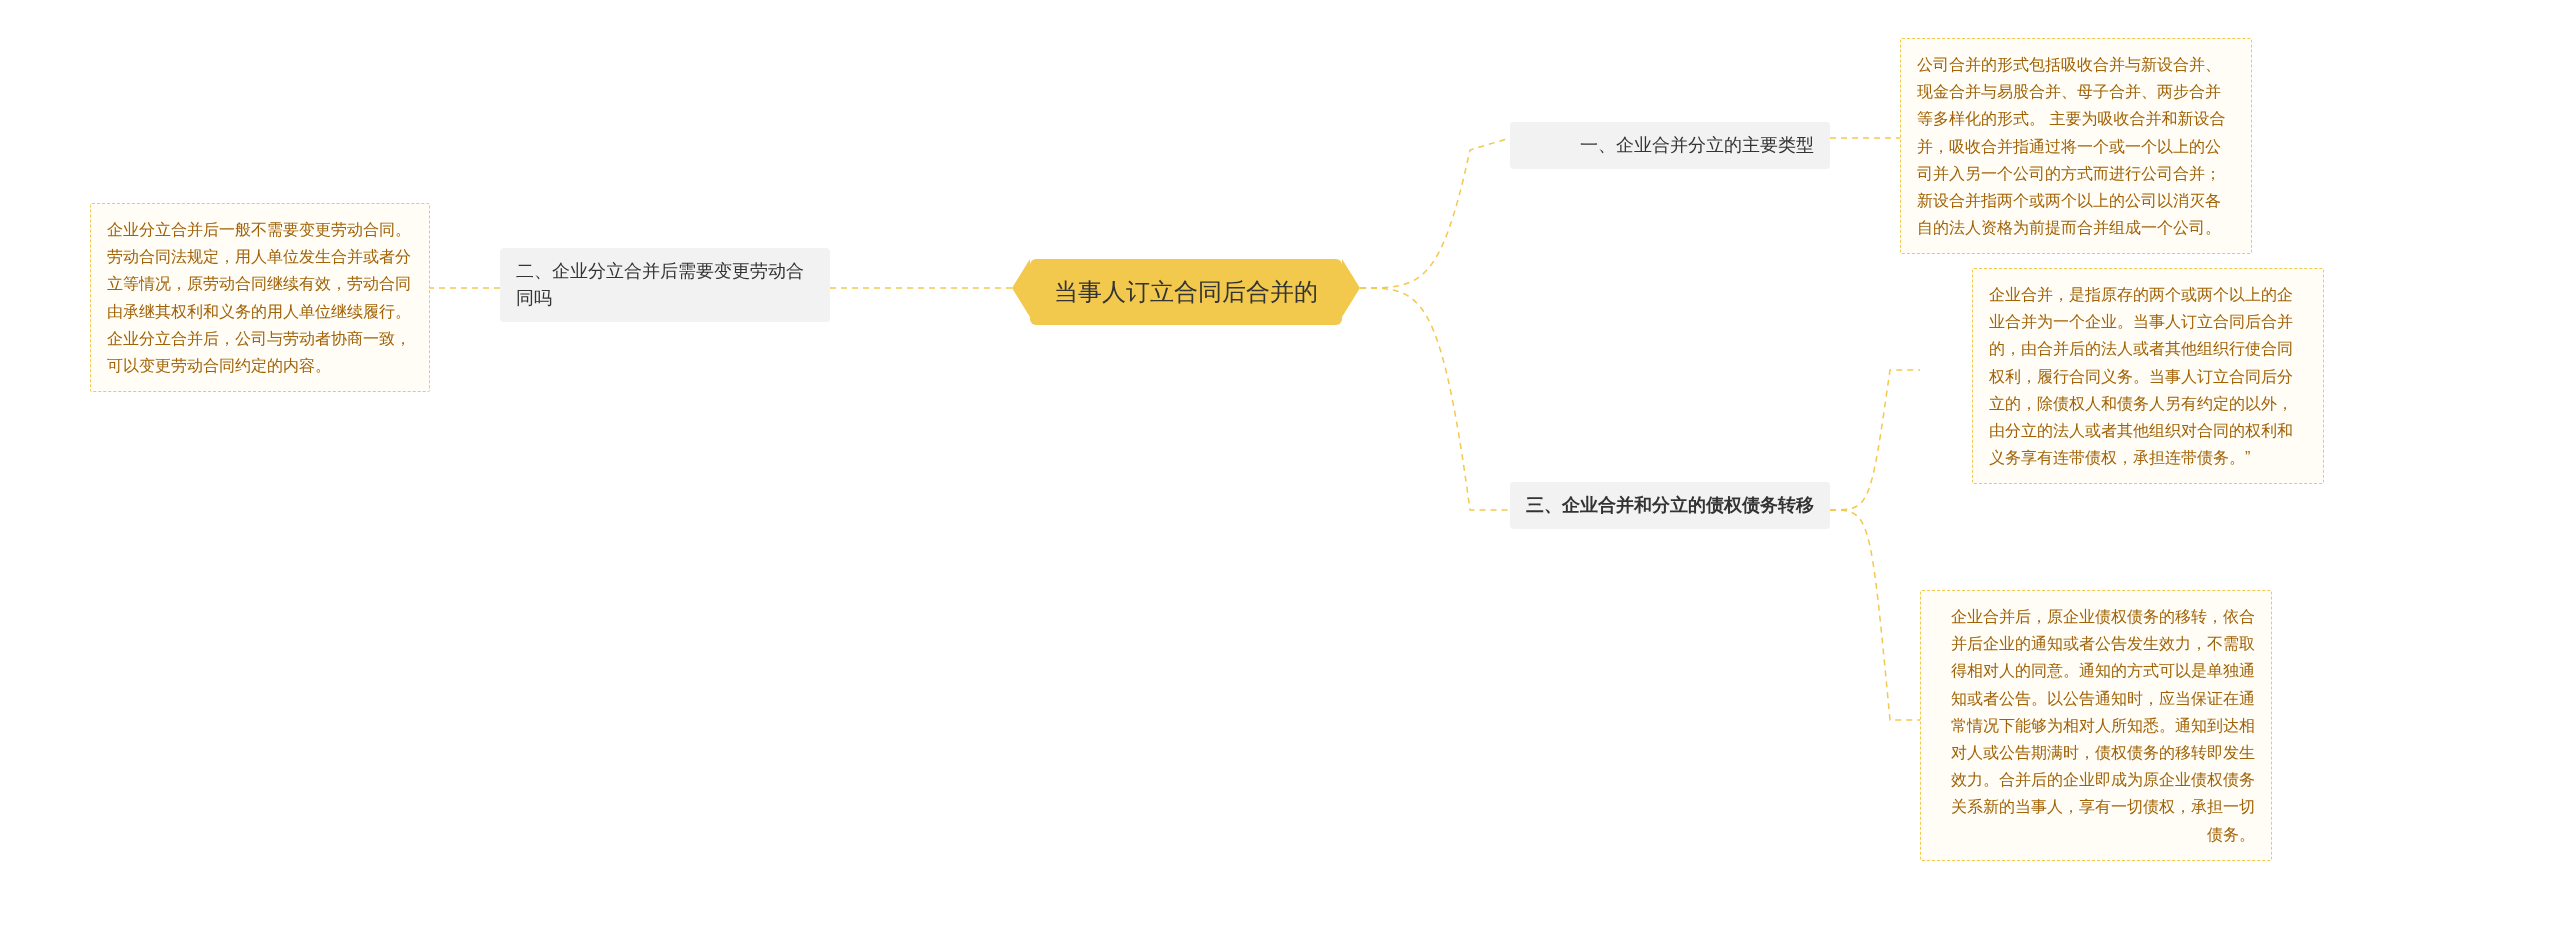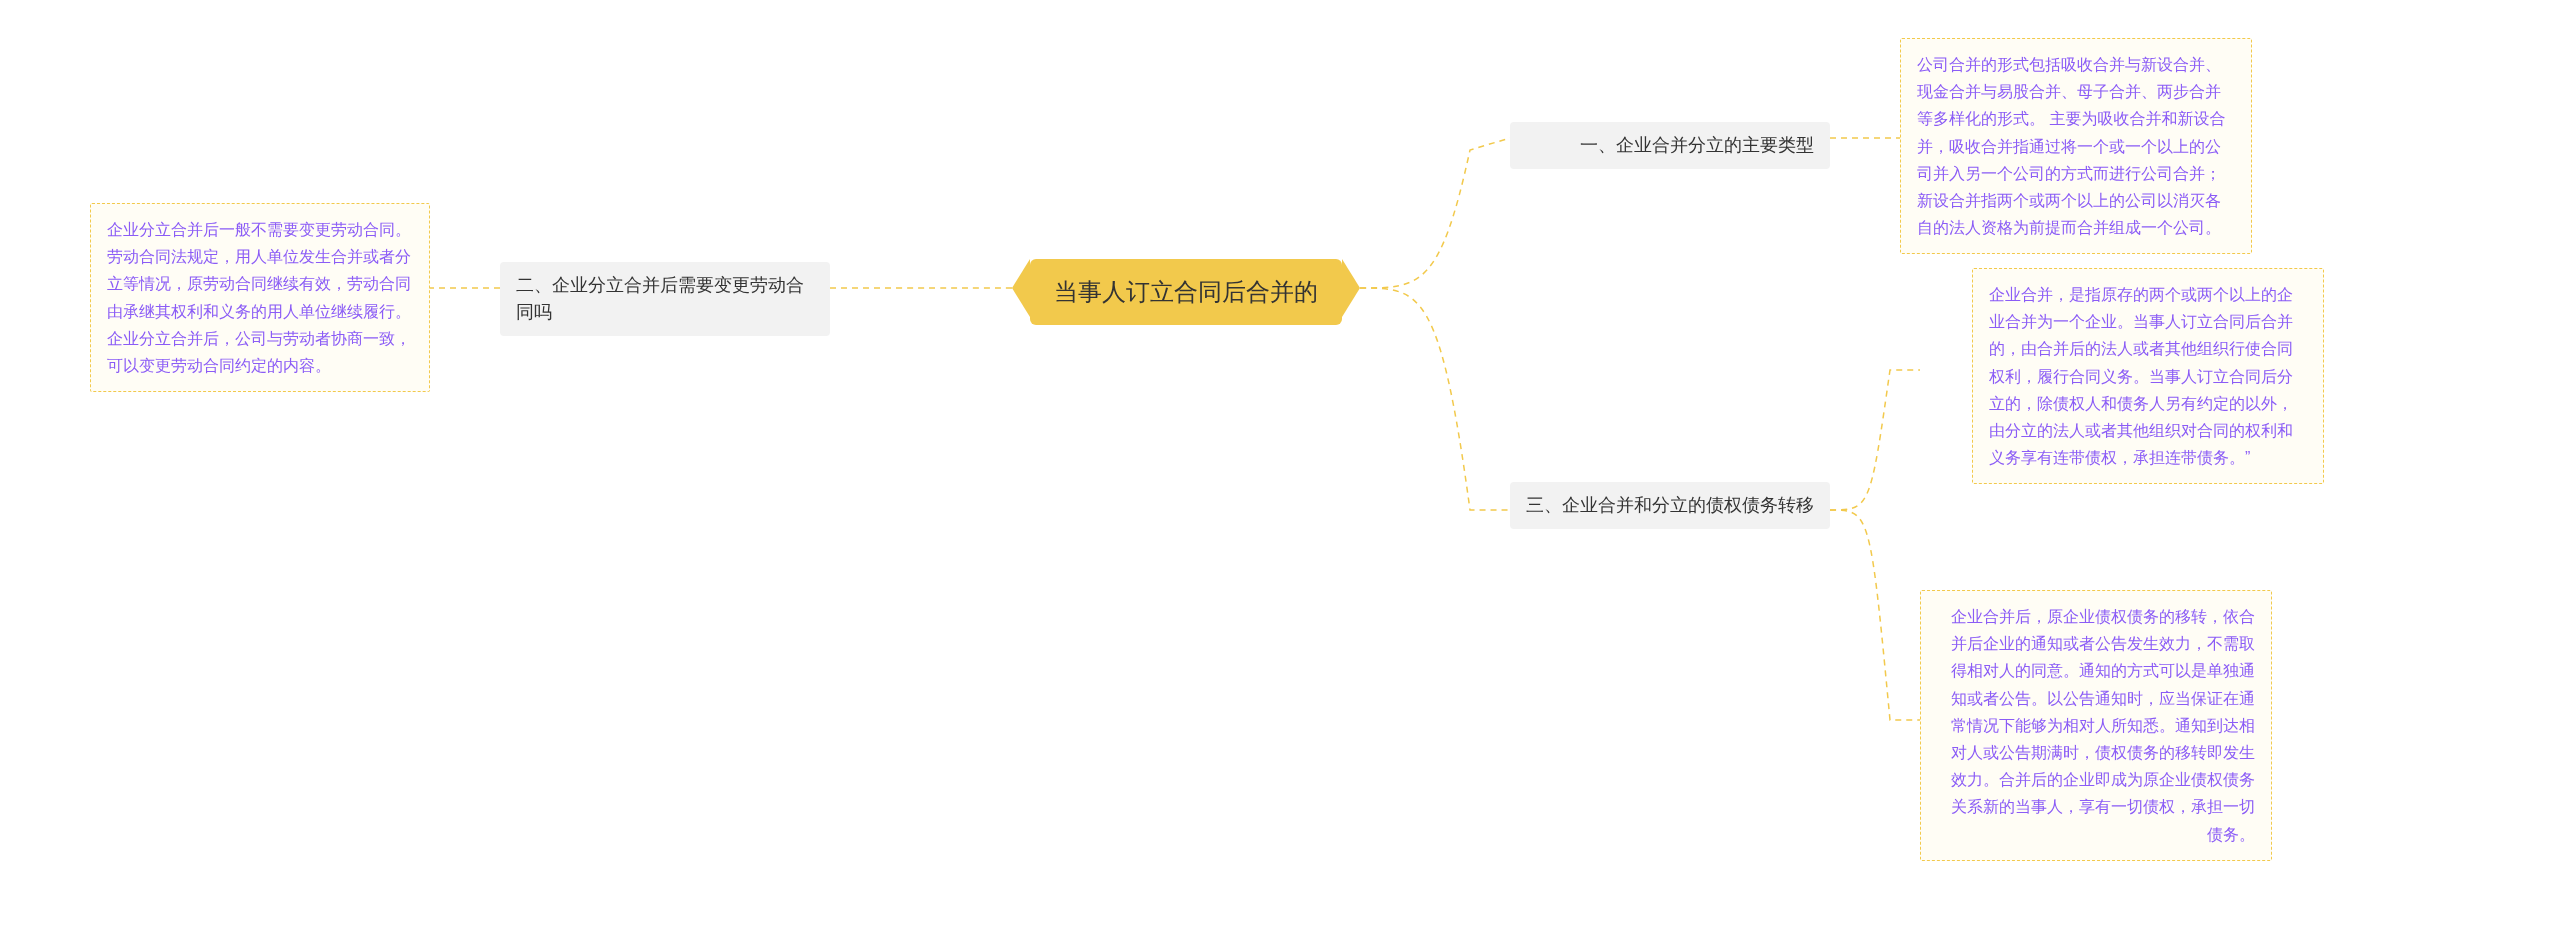--- a/index.html
+++ b/index.html
@@ -49,21 +49,21 @@
     background: #f2f2f2;
     color: #333;
     padding: 10px 16px;
     border-radius: 4px;
     font-size: 18px;
     line-height: 1.5;
   }
   .leaf {
     border: 1.5px dashed #f2c94c;
     background: #fffdf5;
-    color: #8b5cf6;
+    color: #a16207;
     padding: 12px 16px;
     font-size: 16px;
     line-height: 1.7;
     border-radius: 2px;
   }
   svg.connectors {
     position: absolute;
     top: 0; left: 0;
     width: 2560px; height: 933px;
     pointer-events: none;
@@ -92,37 +92,37 @@
 
   <path d="M 1830 510 C 1870 510, 1870 510, 1890 370 L 1920 370"></path>
 
   <path d="M 1830 510 C 1870 510, 1870 510, 1890 720 L 1920 720"></path>
 </svg>
 
 <div class="node root" style="left:1030px; top:259px;">
   <span>当事人订立合同后合并的</span>
 </div>
 
-<div class="node branch" style="left:500px; top:262px; width:330px;">
+<div class="node branch" style="left:500px; top:248px; width:330px;">
   <span>二、企业分立合并后需要变更劳动合同吗</span>
 </div>
 
 <div class="node leaf" style="left:90px; top:203px; width:340px;">
   <span>企业分立合并后一般不需要变更劳动合同。劳动合同法规定，用人单位发生合并或者分立等情况，原劳动合同继续有效，劳动合同由承继其权利和义务的用人单位继续履行。企业分立合并后，公司与劳动者协商一致，可以变更劳动合同约定的内容。</span>
 </div>
 
 <div class="node branch" style="left:1510px; top:122px; width:320px;text-align:right;">
   <span>一、企业合并分立的主要类型</span>
 </div>
 
 <div class="node leaf" style="left:1900px; top:38px; width:352px;">
   <span>公司合并的形式包括吸收合并与新设合并、现金合并与易股合并、母子合并、两步合并等多样化的形式。 主要为吸收合并和新设合并，吸收合并指通过将一个或一个以上的公司并入另一个公司的方式而进行公司合并；新设合并指两个或两个以上的公司以消灭各自的法人资格为前提而合并组成一个公司。</span>
 </div>
 
-<div class="node branch" style="left:1510px; top:482px; width:320px;">
+<div class="node branch" style="left:1510px; top:482px; width:320px;font-weight:bold;">
   <span>三、企业合并和分立的债权债务转移</span>
 </div>
 
 <div class="node leaf" style="left:1972px; top:268px; width:352px;">
   <span>企业合并，是指原存的两个或两个以上的企业合并为一个企业。当事人订立合同后合并的，由合并后的法人或者其他组织行使合同权利，履行合同义务。当事人订立合同后分立的，除债权人和债务人另有约定的以外，由分立的法人或者其他组织对合同的权利和义务享有连带债权，承担连带债务。”</span>
 </div>
 
 <div class="node leaf" style="left:1920px; top:590px; width:352px;text-align:right;">
   <span>企业合并后，原企业债权债务的移转，依合并后企业的通知或者公告发生效力，不需取得相对人的同意。通知的方式可以是单独通知或者公告。以公告通知时，应当保证在通常情况下能够为相对人所知悉。通知到达相对人或公告期满时，债权债务的移转即发生效力。合并后的企业即成为原企业债权债务关系新的当事人，享有一切债权，承担一切债务。</span>
 </div>

